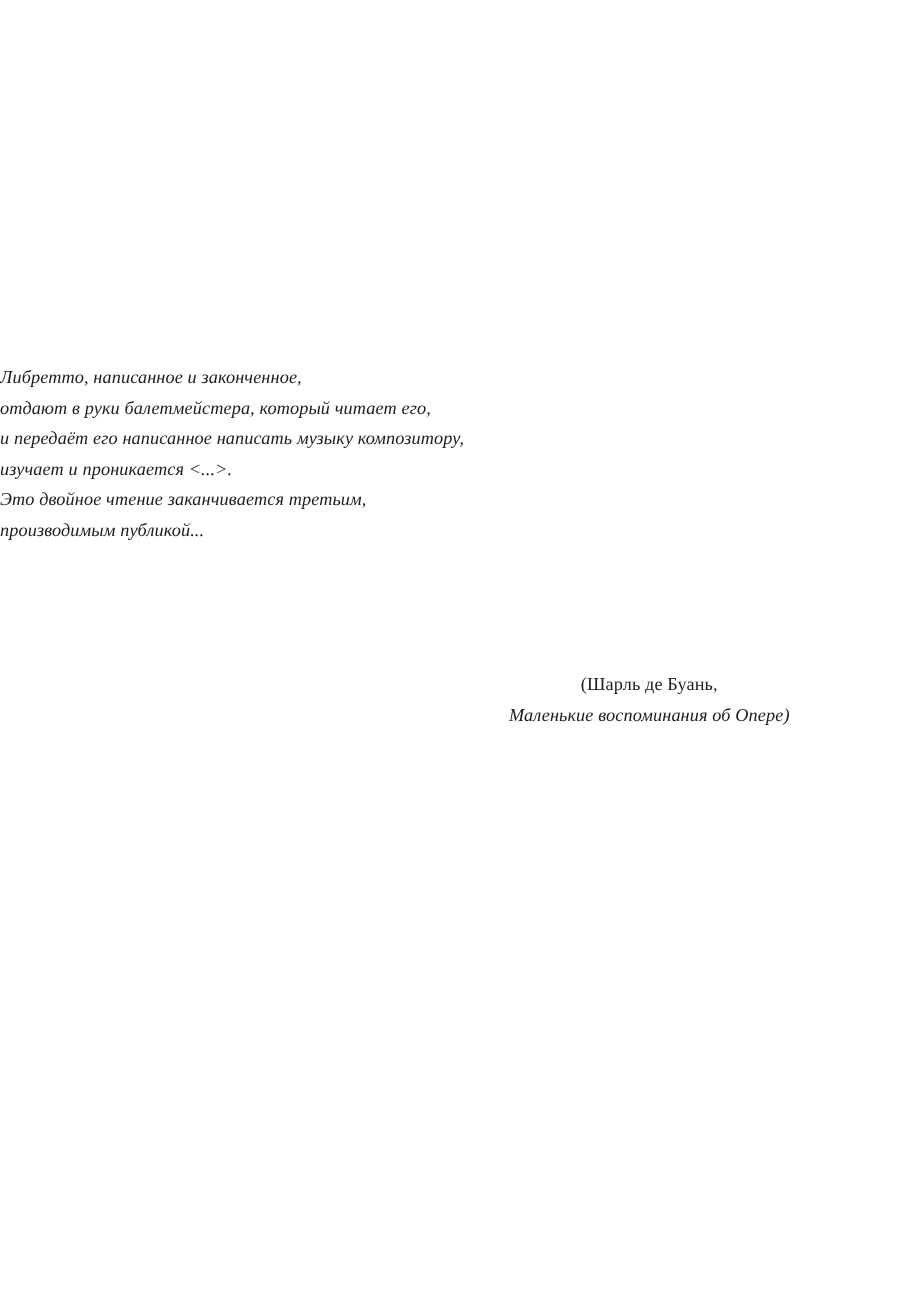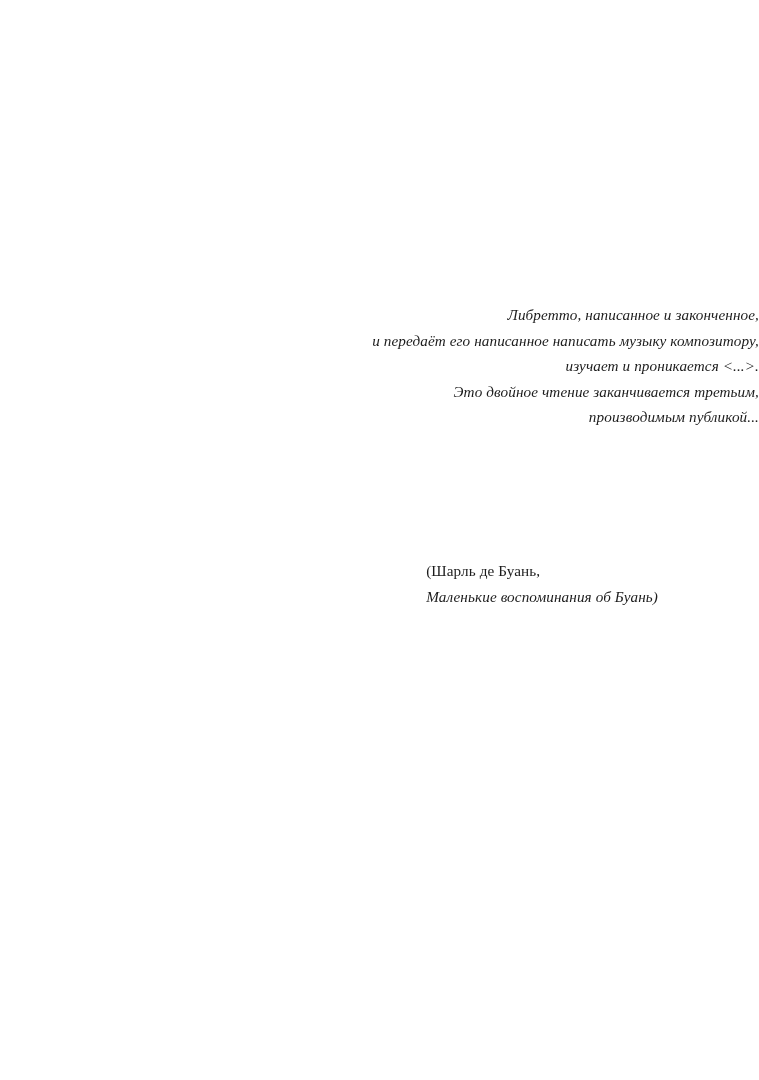--- a/index.html
+++ b/index.html
@@ -20,37 +20,37 @@
     width: 759px;
     height: 1080px;
     box-sizing: border-box;
   }
 
   .epigraph-block {
     position: absolute;
     left: 0;
     right: 0;
     top: 302px;
-    text-align: right;
+    text-align: left;
   }
 
   .epigraph-line {
     font-style: italic;
     font-size: 15.2px;
     line-height: 25.6px;
     letter-spacing: 0.1px;
     white-space: pre;
     color: #1c1c1c;
   }
 
   .attribution-block {
     position: absolute;
     top: 558px;
     right: 101px;
-    text-align: left;
+    text-align: center;
   }
 
   .attribution-line {
     font-size: 15.2px;
     line-height: 25.8px;
     letter-spacing: 0.1px;
     white-space: pre;
     color: #1c1c1c;
   }
 
@@ -58,24 +58,25 @@
     font-style: italic;
   }
 </style>
 </head>
 <body>
 
 <div class="page">
 
   <div class="epigraph-block">
     <div class="epigraph-line">Либретто, написанное и законченное,</div>
+    <div class="epigraph-line">отдают в руки балетмейстера, который читает его,</div>
     <div class="epigraph-line">и передаёт его написанное написать музыку композитору,</div>
     <div class="epigraph-line">изучает и проникается &lt;...&gt;.</div>
     <div class="epigraph-line">Это двойное чтение заканчивается третьим,</div>
     <div class="epigraph-line">производимым публикой...</div>
   </div>
 
   <div class="attribution-block">
     <div class="attribution-line">(Шарль де Буань,</div>
-    <div class="attribution-line italic">Маленькие воспоминания об Буань)</div>
+    <div class="attribution-line italic">Маленькие воспоминания об Опере)</div>
   </div>
 
 </div>
 
 </body></html>

